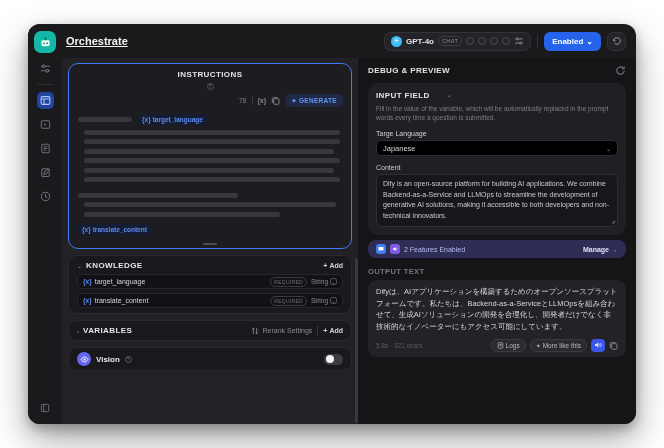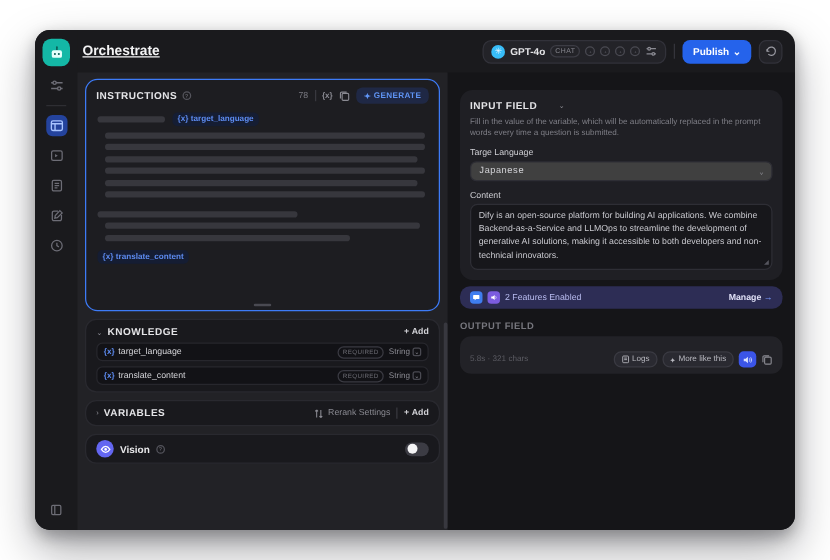--- a/index.html
+++ b/index.html
@@ -48,21 +48,21 @@
 
   
   .config-col { width:296px; flex-shrink:0; background:#222226; padding:5px 6px;
     display:flex; flex-direction:column; gap:6px; position:relative; }
   .scroll-thumb { position:absolute; right:0px; top:200px; width:3px; height:165px;
     background:#38383f; border-radius:2px; }
 
   .instructions-panel { border:1.5px solid #3d7bf7; border-radius:10px;
     background:#1d1d21; height:186px; display:flex; flex-direction:column;
     position:relative; flex-shrink:0; }
-  .instr-header { display:flex; align-items:center; gap:4px; padding:6px 8px 4px; }
+  .instr-header { display:flex; align-items:center; gap:4px; padding:6px 8px 4px;flex-direction:column; }
   .sec-title { font-size:8px; font-weight:700; color:#e4e4e7; letter-spacing:.4px; }
   .help-circle { width:7px; height:7px; border-radius:50%; border:1px solid #54545c;
     color:#7a7a82; font-size:4.5px; display:flex; align-items:center; justify-content:center; }
   .instr-tools { margin-left:auto; display:flex; align-items:center; gap:5px; }
   .count { font-size:7px; color:#7a7a82; }
   .mini-divider { width:1px; height:9px; background:#38383f; }
   .vx { font-size:6.5px; color:#8a8a92; font-weight:700; }
   .generate-btn { display:flex; align-items:center; gap:2px; background:rgba(47,94,233,.18);
     color:#6095f6; border:none; border-radius:5px; font-size:6.5px; font-weight:700;
     padding:2.5px 6px; letter-spacing:.3px; font-family:inherit; }
@@ -111,23 +111,23 @@
   
   .debug-col { flex:1; min-width:0; background:#151518; padding:7px 10px 0;
     display:flex; flex-direction:column; }
   .debug-header { display:flex; align-items:center; }
   .refresh-btn { margin-left:auto; color:#7a7a82; display:flex; }
 
   .input-card { margin-top:7px; background:#1f1f24; border-radius:10px; padding:8px; }
   .if-title-row { display:flex; align-items:flex-start; gap:17px; }
   .if-desc { margin-top:4px; font-size:6.5px; line-height:1.4; color:#7e7e86; }
   .field-label { margin-top:8px; font-size:7px; color:#cfcfd4; }
-  .select { margin-top:3px; height:16px; background:#404040; border:1px solid #2e2e35;
+  .select { margin-top:3px; height:16px; background:#000000; border:1px solid #2e2e35;
     border-radius:5px; display:flex; align-items:center; padding:0 6px;
-    font-size:7.5px; color:#d4d4d8;font-family:Liberation Mono, monospace; }
+    font-size:7.5px; color:#d4d4d8; }
   .select .chev { margin-left:auto; }
   .textarea { margin-top:3px; height:53px; background:#17171b; border:1px solid #2e2e35;
     border-radius:6px; padding:4px 6px; font-size:7px; line-height:1.5;
     color:#c9c9cf; position:relative; overflow:hidden; }
   .resize-corner { position:absolute; right:2px; bottom:1px; color:#55555e; font-size:5px; }
   .btn-row { margin-top:9px; display:flex; align-items:center; }
   .clear-btn { height:15px; background:#3a3a42; color:#d8d8dc; border:none;
     border-radius:8px; font-size:7.5px; font-weight:600; padding:0 10px; font-family:inherit; }
   .run-btn { margin-left:auto; height:15px; background:#2563eb; color:#fff; border:none;
     border-radius:8px; font-size:7.5px; font-weight:700; display:flex; align-items:center;
@@ -243,21 +243,21 @@
           <span class="cap-dot">◦</span>
           <svg width="10" height="10" viewBox="0 0 12 12" stroke="#8a8a92" stroke-width="1.2" fill="none">
               <line x1="1.5" y1="3.5" x2="10.5" y2="3.5"></line>
               <circle cx="4" cy="3.5" r="1.3" fill="#232328"></circle>
               <line x1="1.5" y1="8.5" x2="10.5" y2="8.5"></line>
               <circle cx="8" cy="8.5" r="1.3" fill="#232328"></circle>
             </svg>
         </div>
         <div class="tb-divider"></div>
         <button class="publish-btn">
-          <span>Publish</span>
+          <span>Enabled</span>
           <span>⌄</span>
         </button>
         <div class="icon-btn">
           <svg width="10" height="10" viewBox="0 0 12 12" stroke="currentColor" stroke-width="1.2" fill="none">
               <path d="M2 6 a4 4 0 1 1 1.2 2.8"></path>
               <path d="M2 3.8 V6 H4.2" stroke-width="1.1"></path>
             </svg>
         </div>
       </div>
     </div>
@@ -377,20 +377,29 @@
           <span class="toggle">
               <span class="knob"></span>
             </span>
         </div>
 
         <div class="scroll-thumb"></div>
       </div>
 
       <div class="debug-col">
 
+        <div class="debug-header">
+          <span class="sec-title">DEBUG &amp; PREVIEW</span>
+          <span class="refresh-btn">
+            <svg width="11" height="11" viewBox="0 0 12 12" stroke="currentColor" stroke-width="1.2" fill="none">
+                <path d="M10 6 a4 4 0 1 1 -1.2 -2.8"></path>
+                <path d="M10 1.6 V4 H7.6" stroke-width="1.1"></path>
+              </svg>
+          </span>
+        </div>
 
         <div class="input-card">
           <div class="if-title-row">
             <span class="sec-title">INPUT FIELD</span>
             <span class="chev">⌄</span>
           </div>
           <div class="if-desc">Fill in the value of the variable, which will be automatically replaced in the prompt words every time a question is submitted.</div>
 
           <div class="field-label">Targe Language</div>
           <div class="select">
@@ -418,22 +427,23 @@
                 <path d="M9 4 a3 3 0 0 1 0 4" stroke="#fff" stroke-width="1" fill="none"></path>
               </svg>
           </span>
           <span class="feat-label">2 Features Enabled</span>
           <span class="manage">
             <span>Manage</span>
             <span class="arrow">→</span>
           </span>
         </div>
 
-        <div class="output-title">OUTPUT FIELD</div>
+        <div class="output-title">OUTPUT TEXT</div>
         <div class="output-card">
+          <div class="output-text">Difyは、AIアプリケーションを構築するためのオープンソースプラットフォームです。私たちは、Backend-as-a-ServiceとLLMOpsを組み合わせて、生成AIソリューションの開発を合理化し、開発者だけでなく非技術的なイノベーターにもアクセス可能にしています。</div>
           <div class="output-footer">
             <span class="stats">5.8s · 321 chars</span>
             <span class="foot-right">
               <button class="pill-btn">
                 <svg width="7" height="7" viewBox="0 0 12 12" stroke="currentColor" stroke-width="1.2" fill="none">
                     <rect x="2" y="1.4" width="8" height="9.2" rx="1.2"></rect>
                     <line x1="4" y1="4.2" x2="8" y2="4.2"></line>
                     <line x1="4" y1="6.4" x2="8" y2="6.4"></line>
                   </svg>
                 <span>Logs</span>

